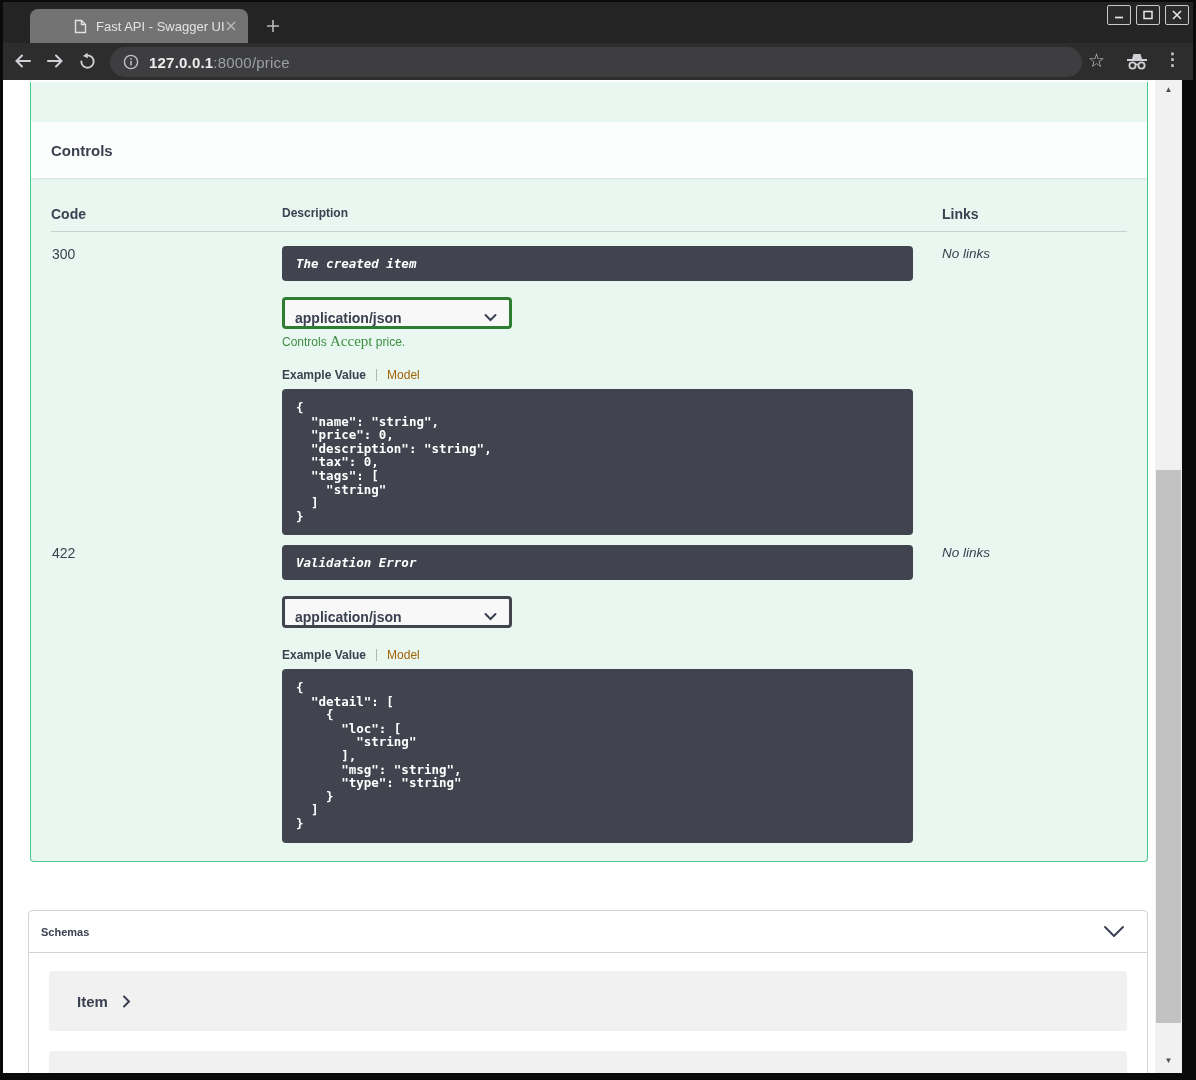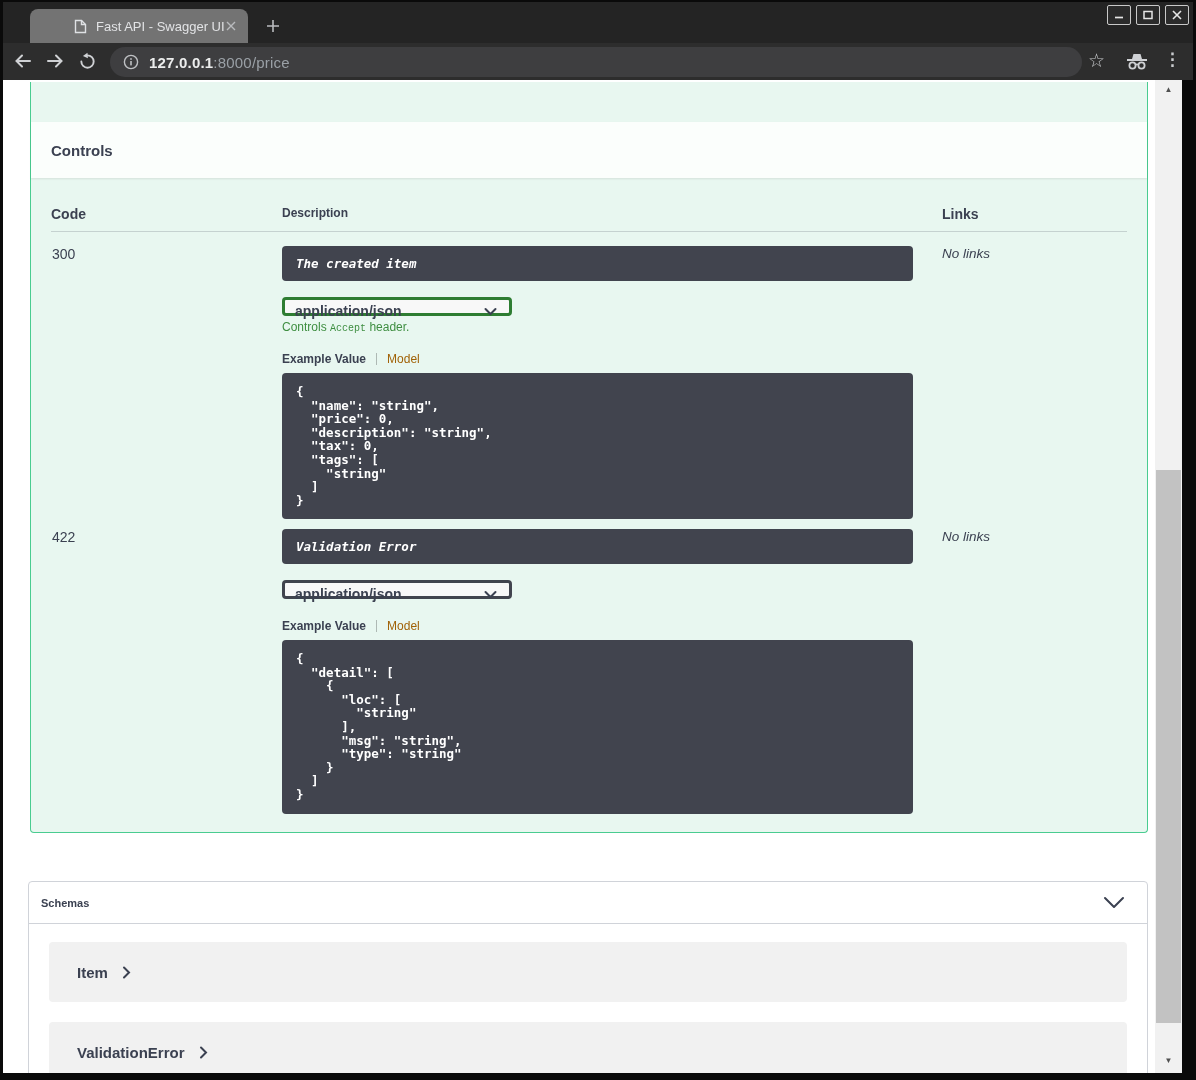--- a/index.html
+++ b/index.html
@@ -71,29 +71,29 @@
   .code-cell { font-size:14px; padding-left:1px; }
   .nolinks { font-size:13.5px; font-style:italic; }
   .md-box {
     width:631px; background:#41444e; border-radius:4px;
     padding:10px 14px; color:#fff;
     font-family:"DejaVu Sans Mono","Liberation Mono",monospace;
     font-size:12.5px; font-style:italic; font-weight:600; height:35px;
     display:flex; align-items:flex-end;
   }
   .ctype-select {
-    margin-top:16px; width:230px; height:19px; background:#f8f8f8; border-radius:4px;
+    margin-top:16px; width:230px; height:32px; background:#f8f8f8; border-radius:4px;
     display:flex; align-items:center; justify-content:space-between;
     padding:9px 12px 0 10px; cursor:default;
   }
   .ctype-select .sel-label { font-size:14px; font-weight:700; color:#3b4151; }
   .border-green { border:3px solid #2e7d32; }
   .border-dark { border:3px solid #41444e; }
   .accept-note { margin-top:4px; font-size:12px; color:#3e8e41; }
-  .accept-note code { font-family:Liberation Mono, monospace; font-size:10px; }
+  .accept-note code { font-family:Liberation Serif, serif; font-size:15px; }
   .tabs-row { margin-top:18px; display:flex; align-items:center; }
   .tab-example { font-size:12px; font-weight:700; color:#3b4151; }
   .tab-divider { width:1px; height:12px; background:rgba(0,0,0,.25); margin:0 10px; }
   .tab-model { font-size:12px; color:#a16207; }
   .code-block {
     margin-top:7px; width:631px; background:#41444e; border-radius:4px;
     padding:12px 14px; color:#fff; white-space:pre;
     font-family:"DejaVu Sans Mono","Liberation Mono",monospace;
     font-size:12.5px; line-height:13.6px; font-weight:600;
   }
@@ -221,21 +221,21 @@
           <div class="col-desc">
             <div class="md-box">
               <span>The created item</span>
             </div>
             <div class="ctype-select border-green">
               <span class="sel-label">application/json</span>
               <svg width="13" height="9" viewBox="0 0 13 9">
                   <path d="M1.5 2 L6.5 7 L11.5 2" fill="none" stroke="#3b4151" stroke-width="2" stroke-linecap="round"></path>
                 </svg>
             </div>
-            <div class="accept-note"><span>Controls </span><code>Accept</code><span> header.</span></div>
+            <div class="accept-note"><span>Controls </span><code>Accept</code><span> price.</span></div>
             <div class="tabs-row">
               <span class="tab-example">Example Value</span>
               <span class="tab-divider"></span>
               <span class="tab-model">Model</span>
             </div>
             <div class="code-block" style="height:146px;">{
   "name": "string",
   "price": 0,
   "description": "string",
   "tax": 0,

